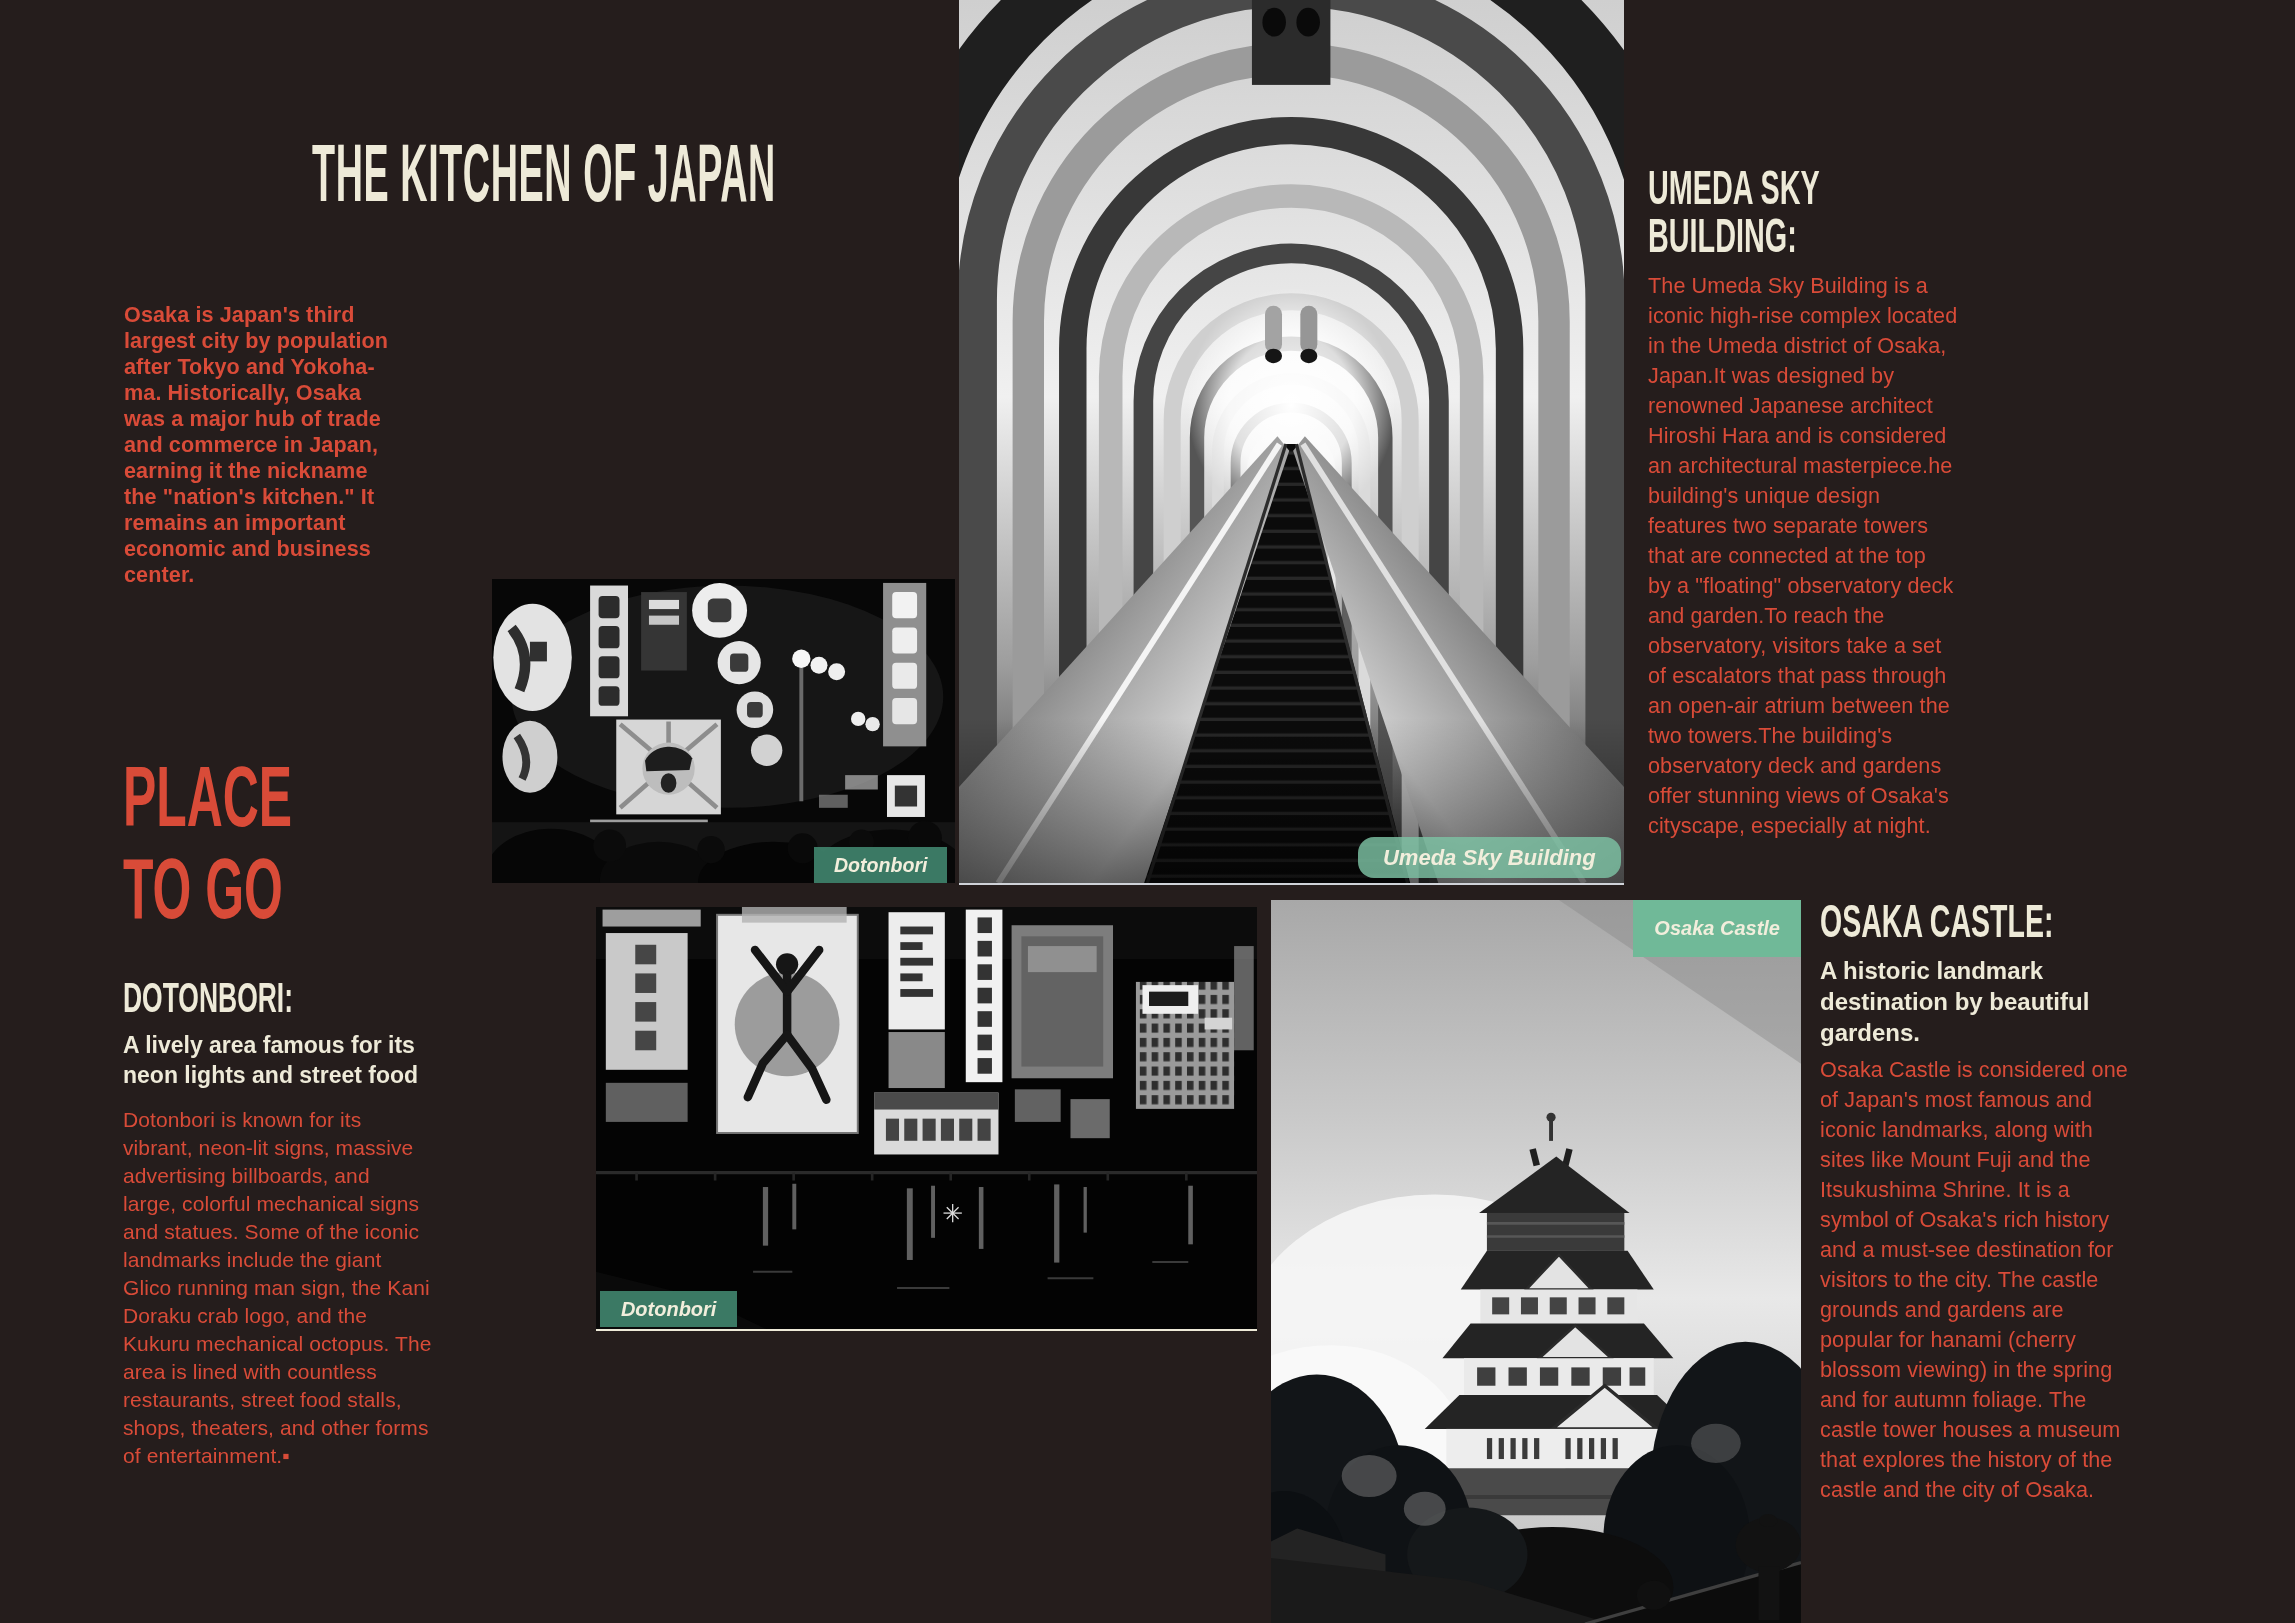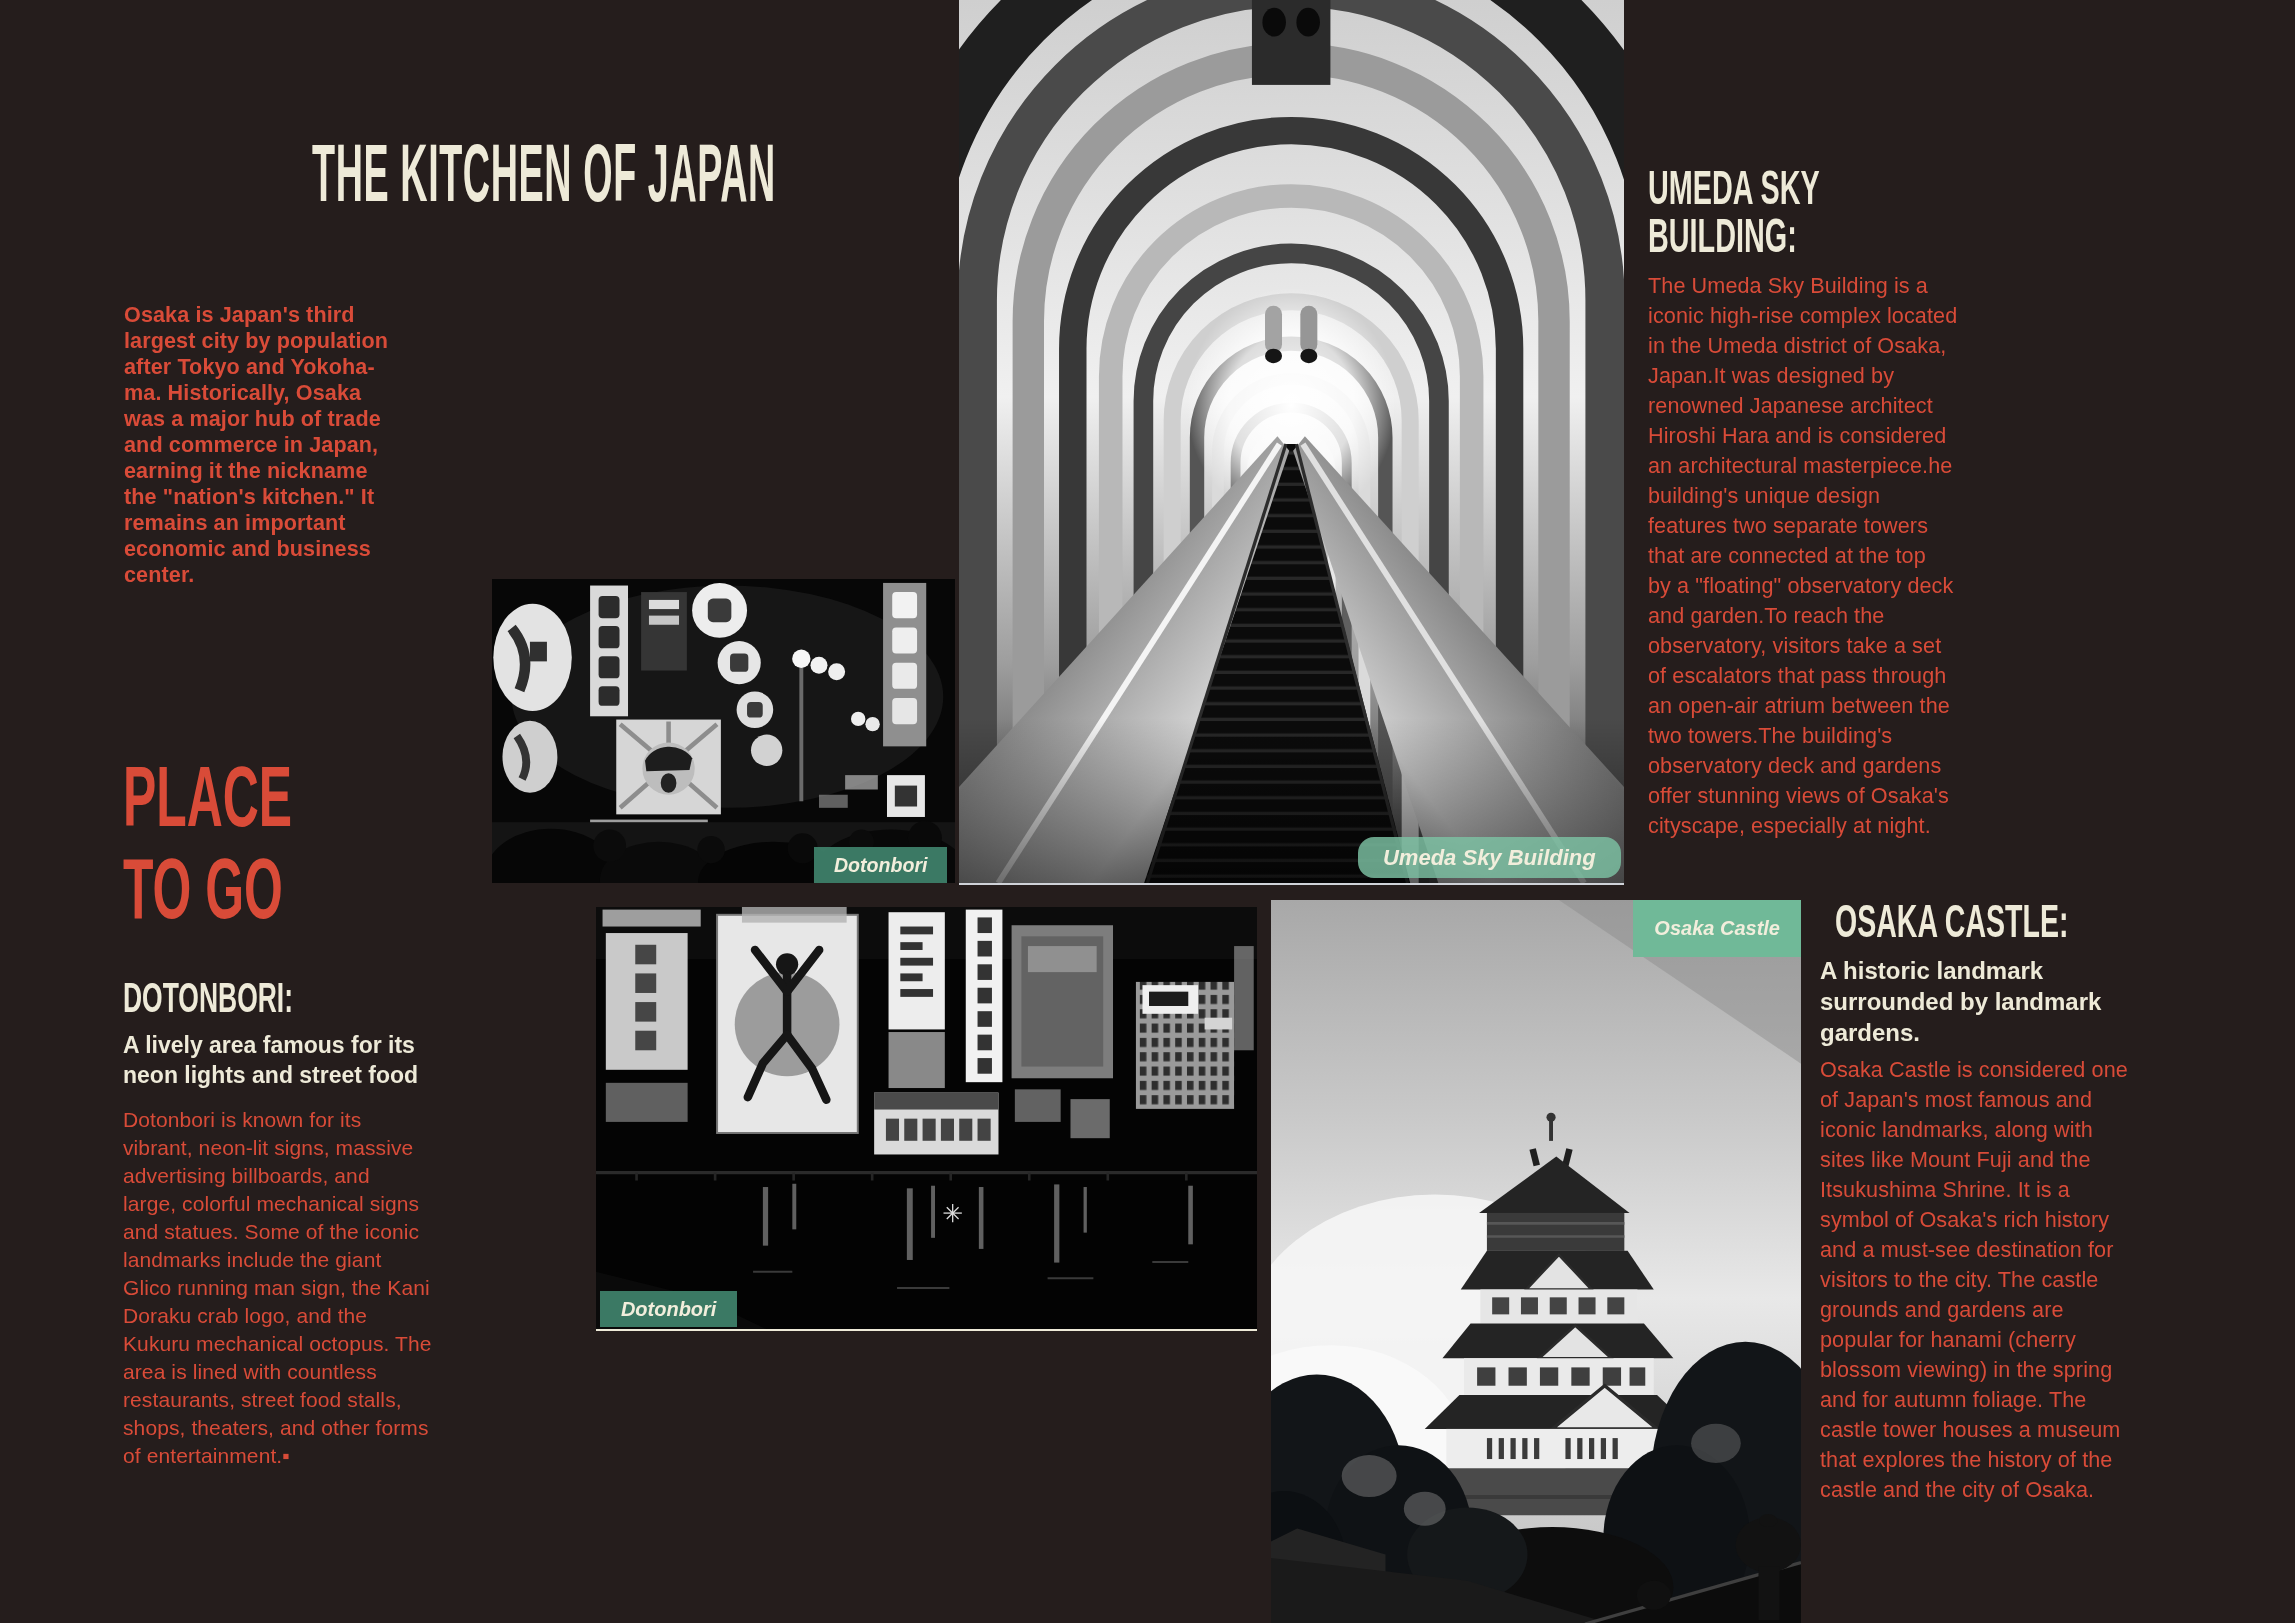--- a/index.html
+++ b/index.html
@@ -41,21 +41,21 @@
   .dot-col .sub{margin-top:9.2px;font-size:23px;line-height:29.4px;}
   .dot-col .bodytxt{margin-top:15.7px;font-size:21px;line-height:28px;}
 
   .umeda-col{left:1648px;top:164px;width:406px;}
   .umeda-col h3{font-size:48px;}
   .umeda-col h3 .cond{transform:scaleX(0.60);}
   .umeda-col .sub{margin-top:6.5px;font-size:24px;line-height:30px;}
   .umeda-col .bodytxt{margin-top:7.9px;font-size:21.6px;line-height:30px;}
 
   .castle-col{left:1820px;top:894px;width:406px;}
-  .castle-col h3{font-size:46px;text-align:center;}
+  .castle-col h3{font-size:46px;}
   .castle-col h3 .cond{transform:scaleX(0.62);}
   .castle-col .sub{margin-top:6.5px;font-size:24px;line-height:31px;}
   .castle-col .bodytxt{margin-top:7.9px;font-size:21.6px;line-height:30px;}
 
   .photo{position:absolute;background:#1d4ed8;overflow:hidden;}
   .photo svg{display:block;width:100%;height:100%;}
   .photo-street{left:492px;top:579px;width:463px;height:304px;}
   .photo-escalator{left:959px;top:0;width:665px;height:885px;border-bottom:2px solid rgba(238,234,216,.85);}
   .photo-canal{left:596px;top:907px;width:661px;height:424px;border-bottom:2.6px solid var(--cream);}
   .photo-castle{left:1271px;top:900px;width:530px;height:724px;}
@@ -131,21 +131,21 @@
 an open-air atrium between the
 two towers.The building's
 observatory deck and gardens
 offer stunning views of Osaka's
 cityscape, especially at night.</div>
   </div>
 
   <div class="col castle-col">
     <h3><span class="cond">OSAKA CASTLE:</span></h3>
     <div class="sub">A historic landmark
-surrounded by landmark
+destination by beautiful
 gardens.</div>
     <div class="bodytxt">Osaka Castle is considered one
 of Japan's most famous and
 iconic landmarks, along with
 sites like Mount Fuji and the
 Itsukushima Shrine. It is a
 symbol of Osaka's rich history
 and a must-see destination for
 visitors to the city. The castle
 grounds and gardens are

